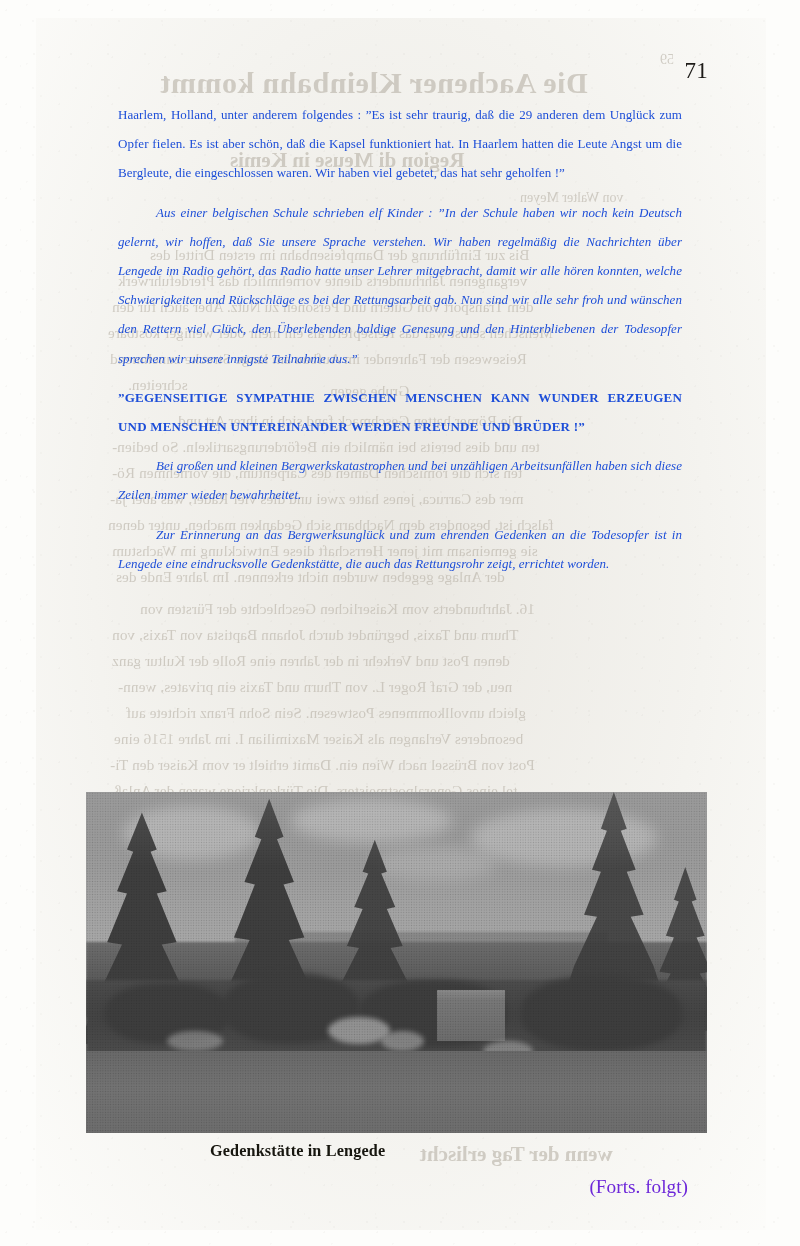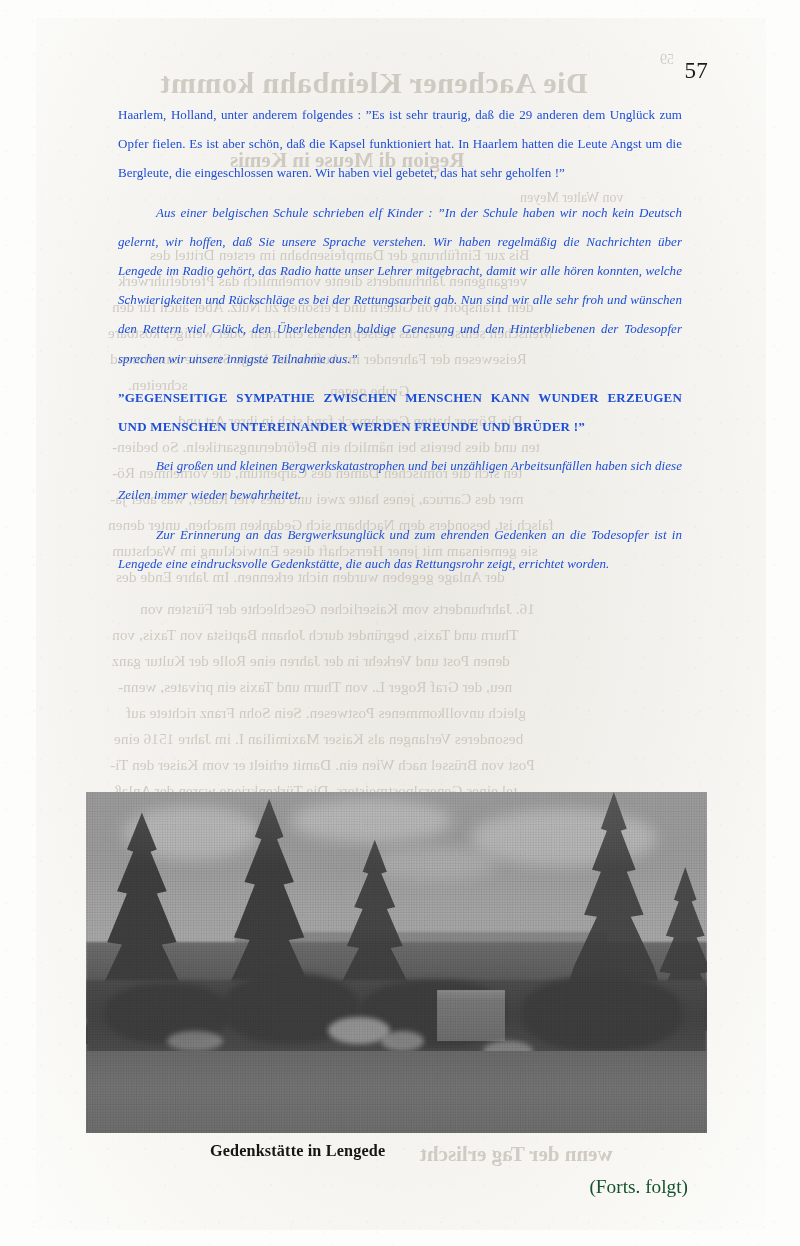--- a/index.html
+++ b/index.html
@@ -215,21 +215,21 @@
     font-weight: bold;
     color: #17160f;
     letter-spacing: .15px;
   }
 
   #continuation {
     position: absolute;
     right: 112px;
     top: 1176px;
     font-size: 19.3px;
-    color: #14532d;
+    color: #6d28d9;
   }
 </style>
 </head>
 <body>
 
 <div id="page-sheet">
 
   <div id="paper-tint"></div>
   <div id="paper-grain"></div>
 
@@ -258,21 +258,21 @@
       <div class="bleed bleed-body" style="left: 118px; top: 678px;">neu, der Graf Roger L. von Thurn und Taxis ein privates, wenn-</div>
       <div class="bleed bleed-body" style="left: 126px; top: 704px;">gleich unvollkommenes Postwesen. Sein Sohn Franz richtete auf</div>
       <div class="bleed bleed-body" style="left: 114px; top: 730px;">besonderes Verlangen als Kaiser Maximilian I. im Jahre 1516 eine</div>
       <div class="bleed bleed-body" style="left: 110px; top: 756px;">Post von Brüssel nach Wien ein. Damit erhielt er vom Kaiser den Ti-</div>
       <div class="bleed bleed-body" style="left: 114px; top: 782px;">tel eines Generalpostmeisters. Die Türkenkriege waren der Anlaß</div>
       <div class="bleed bleed-sub" style="left: 420px; top: 1142px;">wenn der Tag erlischt</div>
     </div>
 
   <div id="content">
 
-    <div id="page-number">57</div>
+    <div id="page-number">71</div>
 
     <div id="text-column">
         <p class="para">Haarlem, Holland, unter anderem folgendes : ”Es ist sehr traurig, daß die 29 anderen dem Unglück zum Opfer fielen. Es ist aber schön, daß die Kapsel funktioniert hat. In Haarlem hatten die Leute Angst um die Bergleute, die eingeschlossen waren. Wir haben viel gebetet, das hat sehr geholfen !”</p>
         <p class="para indent">Aus einer belgischen Schule schrieben elf Kinder : ”In der Schule haben wir noch kein Deutsch gelernt, wir hoffen, daß Sie unsere Sprache verstehen. Wir haben regelmäßig die Nachrichten über Lengede im Radio gehört, das Radio hatte unser Lehrer mitgebracht, damit wir alle hören konnten, welche Schwierigkeiten und Rückschläge es bei der Rettungsarbeit gab. Nun sind wir alle sehr froh und wünschen den Rettern viel Glück, den Überlebenden baldige Genesung und den Hinterbliebenen der Todesopfer sprechen wir unsere innigste Teilnahme aus.”</p>
         <p class="para caps">”GEGENSEITIGE SYMPATHIE ZWISCHEN MENSCHEN KANN WUNDER ERZEUGEN UND MENSCHEN UNTEREINANDER WERDEN FREUNDE UND BRÜDER !”</p>
         <p class="para indent">Bei großen und kleinen Bergwerkskatastrophen und bei unzähligen Arbeitsunfällen haben sich diese Zeilen immer wieder bewahrheitet.</p>
         <p class="para indent">Zur Erinnerung an das Bergwerksunglück und zum ehrenden Gedenken an die Todesopfer ist in Lengede eine eindrucksvolle Gedenkstätte, die auch das Rettungsrohr zeigt, errichtet worden.</p>
       </div>
 
     <figure id="photo-figure" style="margin:0;">

